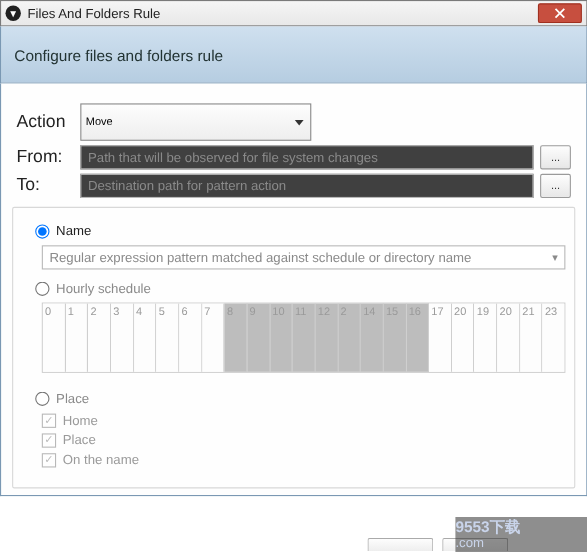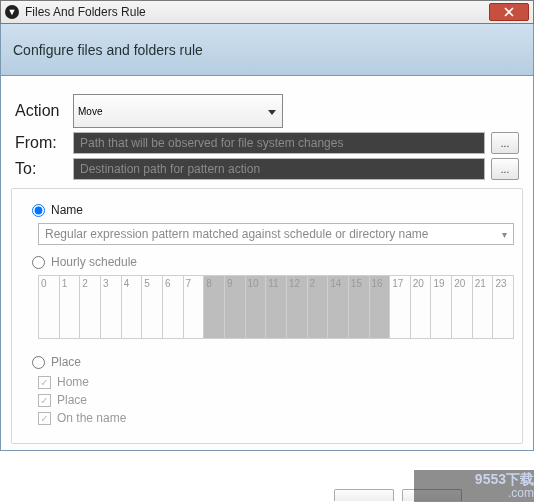--- a/index.html
+++ b/index.html
@@ -32,21 +32,21 @@
 .pattern .dd { font-size: 10px; }
 
 .hours { display: flex; margin: 4px 0 0 18px; border: 1px solid #cfcfcf; }
 .hour { flex: 1; height: 62px; border-right: 1px solid #cfcfcf; font-size: 10px; color: #9a9a9a; padding: 2px 2px; position: relative; background: #fdfdfd; }
 .hour:last-child { border-right: none; }
 .hour.sel { background: #bdbdbd; }
 
 .place-cb { display: flex; align-items: center; margin: 4px 0 4px 18px; font-size: 12px; color: #9a9a9a; }
 .cbx { width: 13px; height: 13px; border: 1px solid #b8b8b8; margin-right: 6px; display: flex; align-items: center; justify-content: center; font-size: 10px; color: #bbb; }
 
-.watermark { position: absolute; right: 0; bottom: 0; width: 120px; height: 32px; background: rgba(50,50,50,0.55); color: #c9d4ea; font-size: 12px; display: flex; flex-direction: column; align-items: flex-end; justify-content: center; line-height: 1.1; }
+.watermark { position: absolute; right: 0; bottom: 0; width: 120px; height: 32px; background: rgba(50,50,50,0.55); color: #c9d4ea; font-size: 12px; display: flex; flex-direction: column; align-items: flex-start; justify-content: center; line-height: 1.1; }
 .watermark .big { font-size: 14px; font-weight: bold; }
 .bottom-btn { position: absolute; bottom: 1px; height: 12px; width: 60px; border: 1px solid #aaa; border-bottom: none; background: linear-gradient(#fdfdfd,#eee); border-radius: 2px 2px 0 0; }
 .bb1 { right: 140px; }
 .bb2 { right: 72px; }
 </style>
 </head>
 <body>
 
 <div class="titlebar">
   <span class="icon-circ">▼</span>

